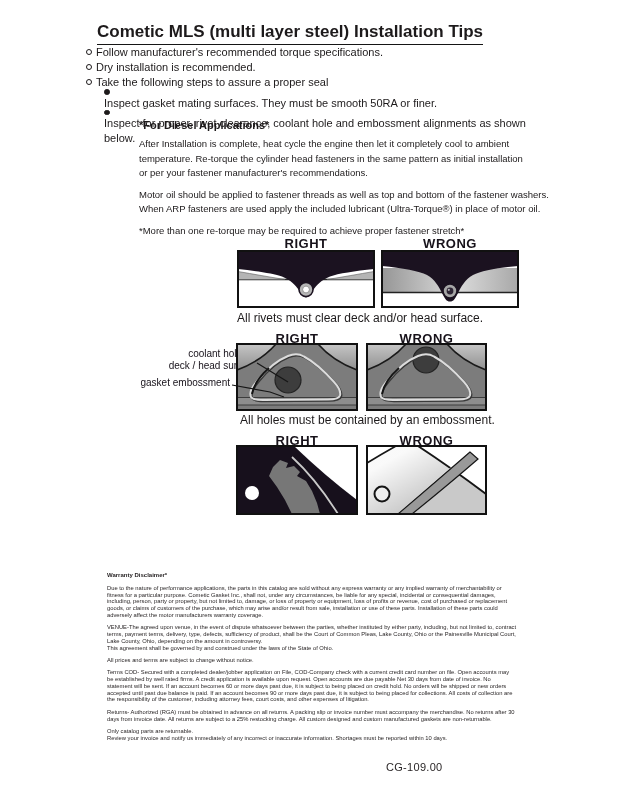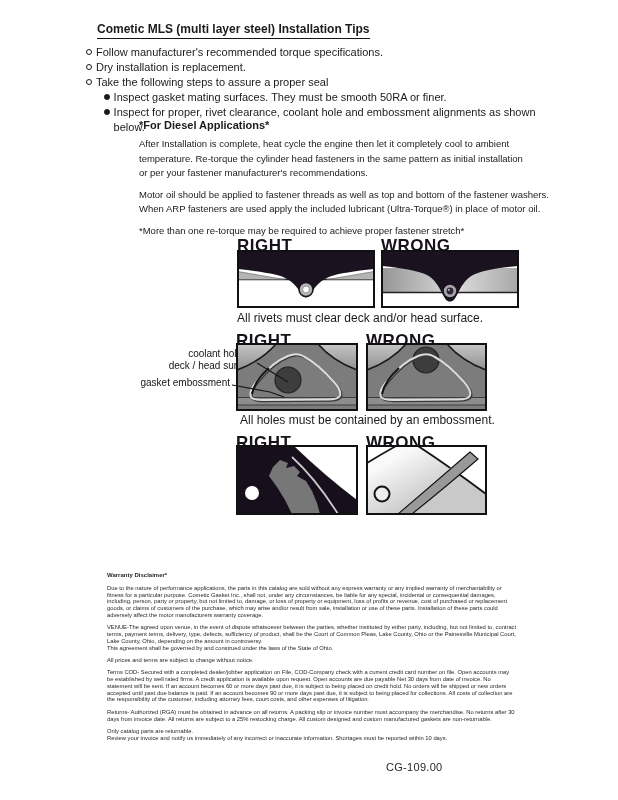--- a/index.html
+++ b/index.html
@@ -3,37 +3,37 @@
 <meta charset="utf-8">
 <style>
   html,body{margin:0;padding:0;background:#ffffff;}
   .page{
     position:relative;width:618px;height:800px;background:#ffffff;overflow:hidden;
     font-family:"Liberation Sans",sans-serif;color:#1d1a1b;
   }
   .abs{position:absolute;}
   
   .title{
-    left:97px;top:22px;font-size:12px;font-weight:bold;
+    left:97px;top:22px;font-size:17px;font-weight:bold;
     border-bottom:1.5px solid #151515;padding-bottom:2px;white-space:nowrap;
   }
   
   .tips{left:86px;top:45px;width:460px;font-size:11px;line-height:15px;}
   .tip-row{display:flex;align-items:baseline;}
-  .tip-row.sub{padding-left:18px;}
+  .tip-row.sub{padding-left:18px;flex-direction:column;}
   .bullet{flex:0 0 auto;width:4px;height:4px;border:1px solid #1d1a1b;border-radius:50%;
     margin-right:4px;position:relative;top:-1px;}
   .bullet.filled{background:#1d1a1b;width:3.6px;height:3.6px;}
   
   .diesel{left:113px;top:118px;width:416px;font-size:9.5px;line-height:14.5px;margin-left:26px;}
   .diesel h2{font-size:11px;font-weight:bold;margin:0 0 5px 0;line-height:14px;}
   .diesel p{margin:0 0 7px 0;white-space:pre-line;}
   .diesel p.note{margin-top:1px;}
   
-  .dlabel{font-size:17px;font-weight:bold;letter-spacing:0.5px;text-align:left;color:#17121a;}
+  .dlabel{font-size:13px;font-weight:bold;letter-spacing:0.5px;text-align:center;color:#17121a;}
   .caption{font-size:12px;line-height:12px;white-space:pre-line;color:#1d1a1b;}
   .panel{display:block;}
   .callout-label{font-size:10px;line-height:11.5px;text-align:right;color:#17121a;}
   
   .disclaimer{left:107px;top:572px;width:410px;font-size:5.8px;line-height:6.8px;color:#2a2627;}
   .disclaimer h3{font-size:6px;font-weight:bold;margin:0 0 6px 0;}
   .disclaimer p{margin:0 0 5.5px 0;}
   .disclaimer p.tight{margin-bottom:0;}
   
   .footer{left:386px;top:761px;font-size:11px;letter-spacing:0.3px;color:#2a2627;}
@@ -45,21 +45,21 @@
 
   <div class="abs title">Cometic MLS (multi layer steel) Installation Tips</div>
 
   <div class="abs tips">
     <div class="tip-row">
       <span class="bullet"></span>
       <span>Follow manufacturer's recommended torque specifications.</span>
     </div>
     <div class="tip-row">
       <span class="bullet"></span>
-      <span>Dry installation is replacement.</span>
+      <span>Dry installation is recommended.</span>
     </div>
     <div class="tip-row">
       <span class="bullet"></span>
       <span>Take the following steps to assure a proper seal</span>
     </div>
     <div class="tip-row sub">
       <span class="bullet filled"></span>
       <span>Inspect gasket mating surfaces.  They must be smooth 50RA or finer.</span>
     </div>
     <div class="tip-row sub">

